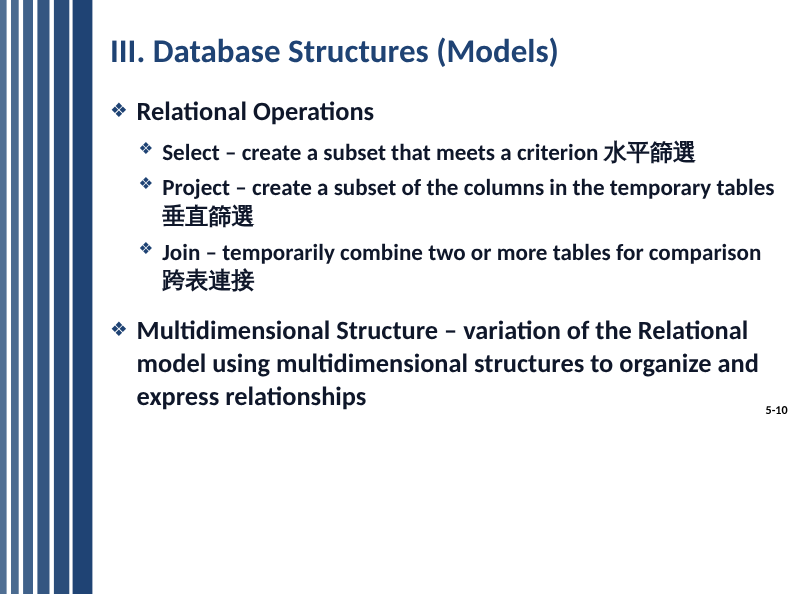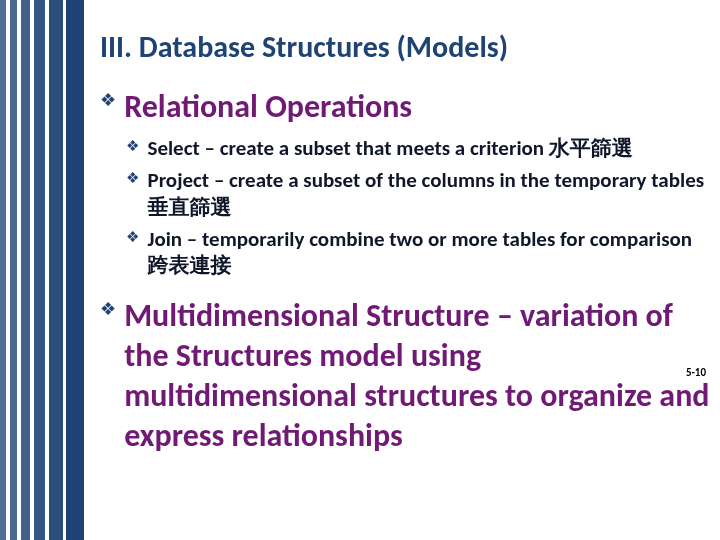--- a/index.html
+++ b/index.html
@@ -17,24 +17,24 @@
   .g3 { width: 4px; }
   .s4 { width: 14px; background: #2a4d7a; }
   .g4 { width: 3px; }
   .s5 { width: 18px; background: #1f4374; }
   .content { position: absolute; left: 100px; top: 28px; right: 10px; bottom: 40px; }
   .title { font-size: 30px; font-weight: 700; color: #1f4374; margin-bottom: 22px; }
   .l1 { display: flex; align-items: flex-start; margin-bottom: 8px; padding-left: 0; }
   .l2 { display: flex; align-items: flex-start; margin-bottom: 6px; padding-left: 26px; }
   .bullet { flex: 0 0 auto; color: #1f4374; font-size: 18px; line-height: 1.2; margin-right: 8px; margin-top: 3px; }
   .l2 .bullet { font-size: 15px; margin-top: 2px; }
-  .txt1 { font-size: 32px; font-weight: 700; line-height: 1.25; color: #701a75; }
+  .txt1 { font-size: 24px; font-weight: 700; line-height: 1.25; color: #0f172a; }
   .txt2 { font-size: 21px; font-weight: 700; line-height: 1.25; color: #0f172a; }
   .block { margin-bottom: 18px; }
-  .pagenum { position: absolute; right: 14px; bottom: 8px; font-size: 11px; font-weight: 700; color: #000; }
+  .pagenum { position: absolute; right: 4px; bottom: 8px; font-size: 11px; font-weight: 700; color: #000; }
 </style>
 </head>
 <body>
 
 <div class="slide">
   <div class="stripes">
     <div class="stripe s0"></div>
       <div class="stripe g0"></div>
     <div class="stripe s1"></div>
       <div class="stripe g1"></div>
@@ -65,19 +65,19 @@
       </div>
       <div class="l2">
         <span class="bullet">❖</span>
         <span class="txt2">Join – temporarily combine two or more tables for comparison 跨表連接</span>
       </div>
     </div>
 
     <div class="block">
       <div class="l1">
         <span class="bullet">❖</span>
-        <span class="txt1">Multidimensional Structure – variation of the Structures model using multidimensional structures to organize and express relationships</span>
+        <span class="txt1">Multidimensional Structure – variation of the Relational model using multidimensional structures to organize and express relationships</span>
       </div>
     </div>
   </div>
 
   <div class="pagenum">5-10</div>
 </div>
 
 </body></html>

